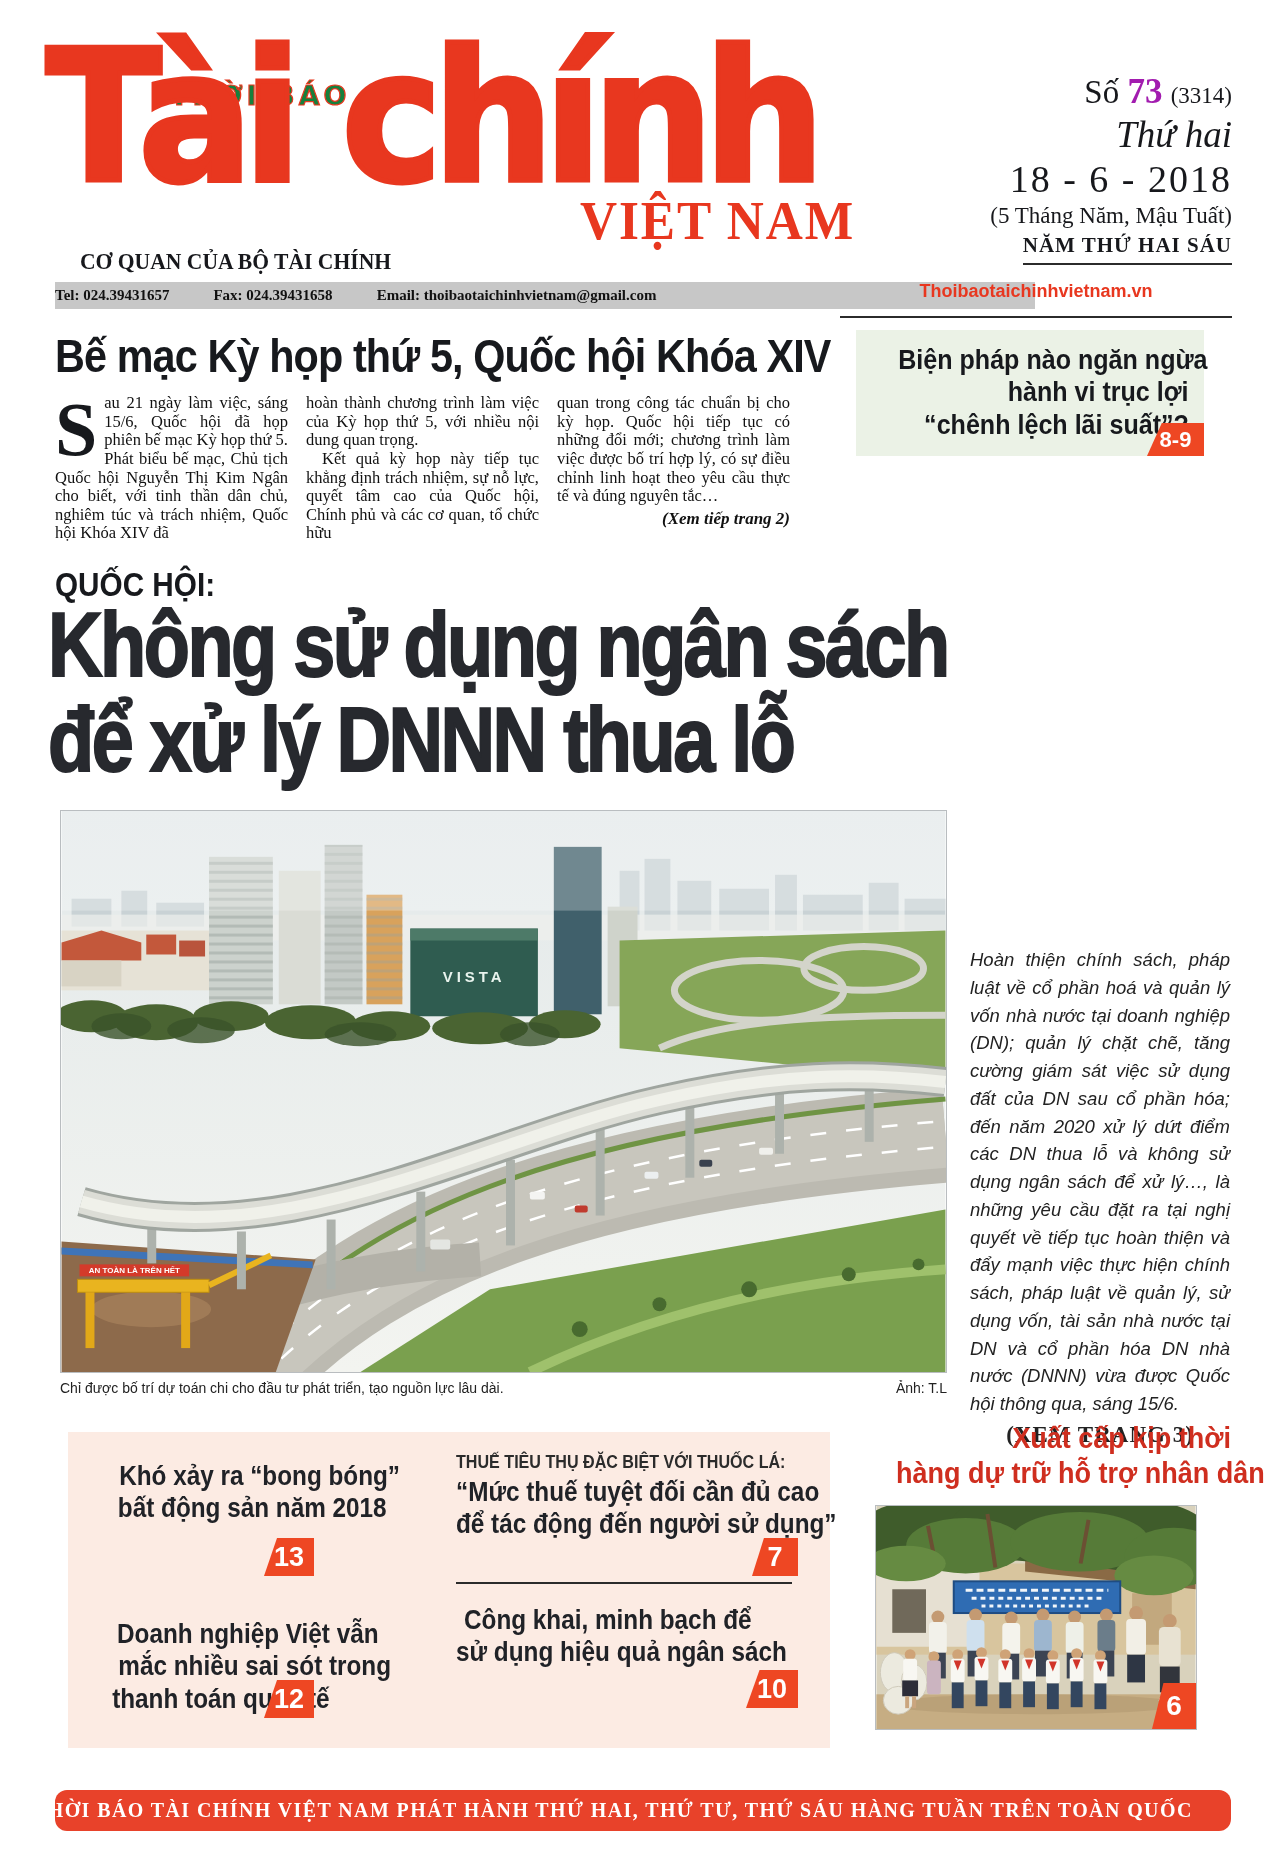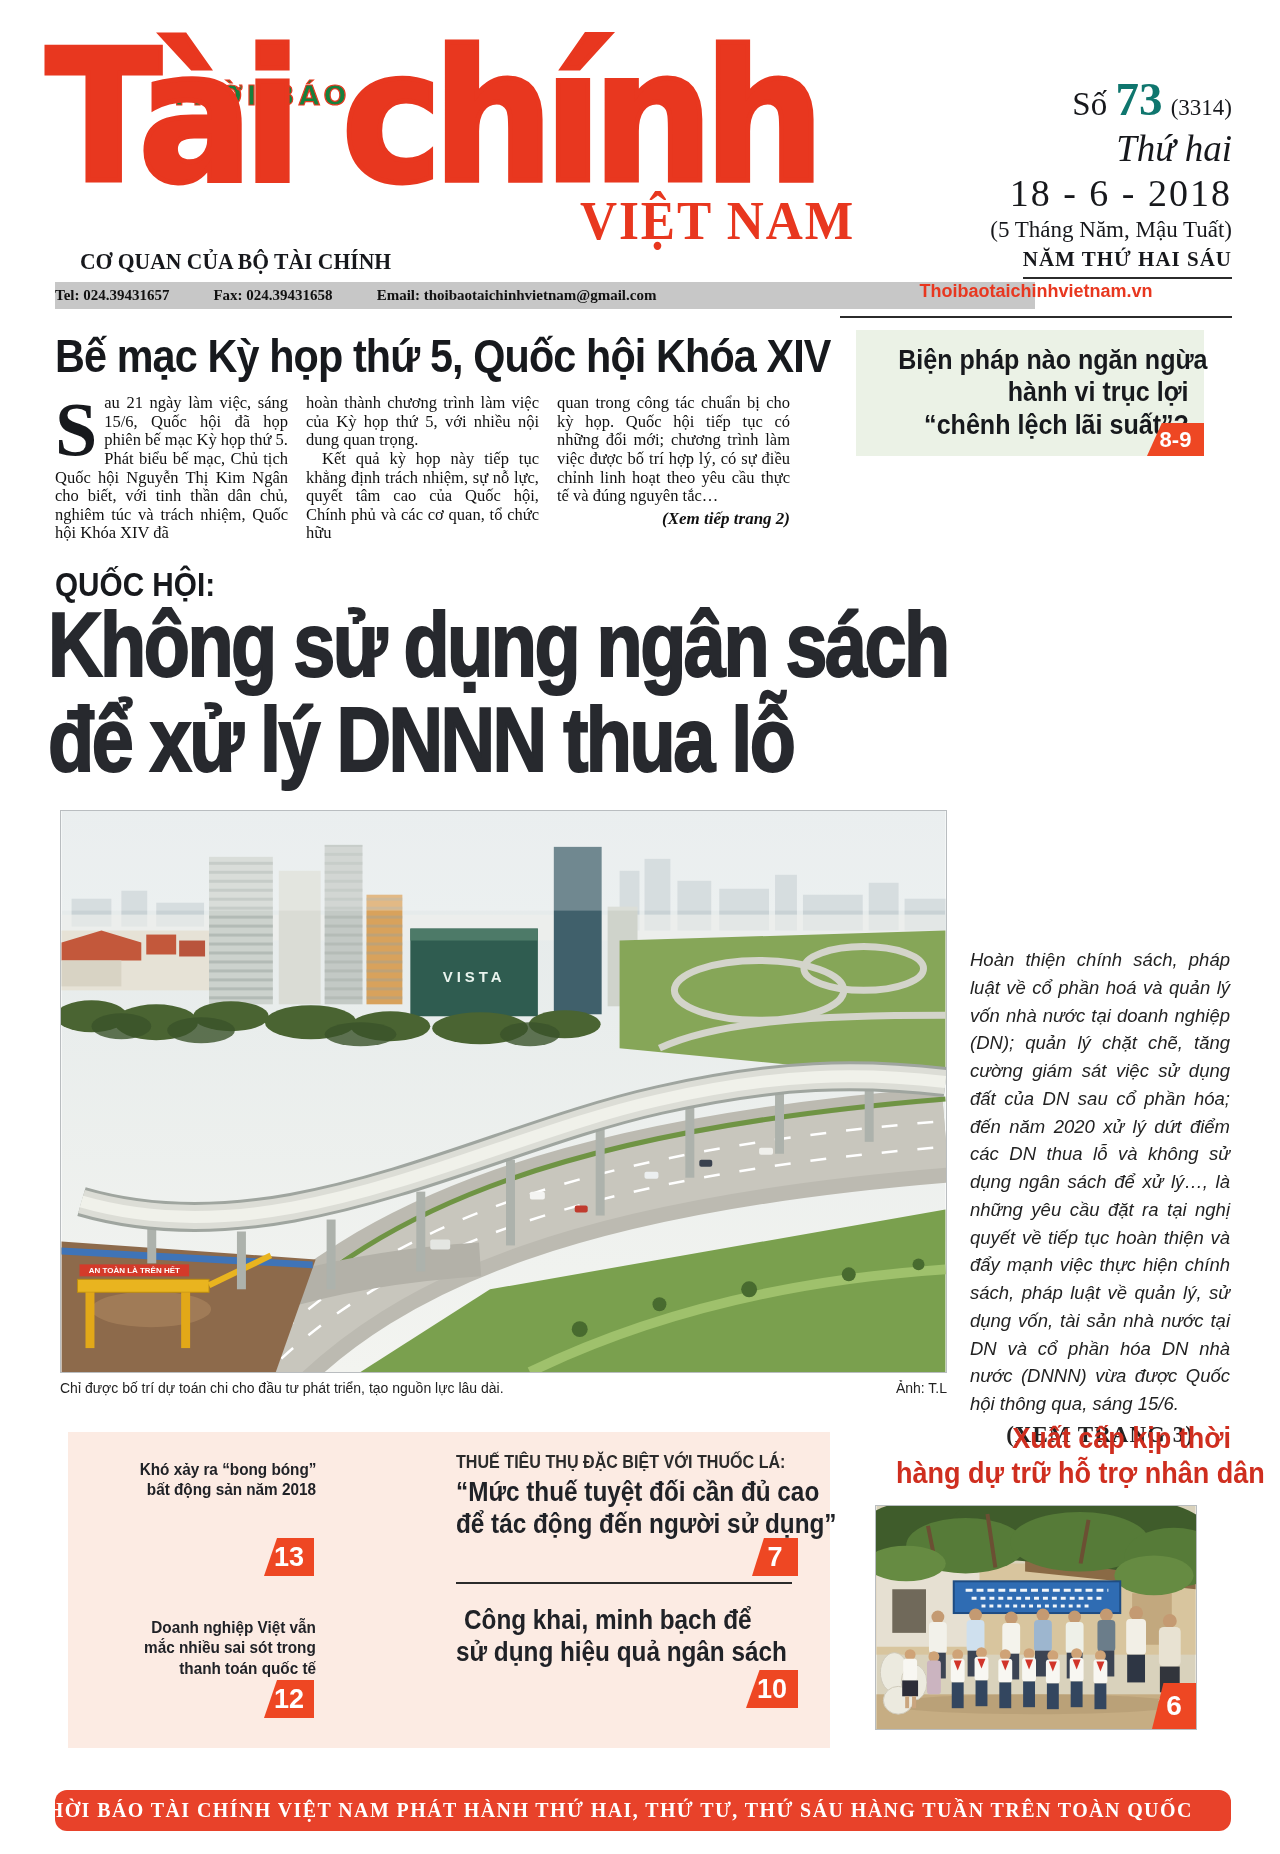--- a/index.html
+++ b/index.html
@@ -16,21 +16,21 @@
     font-size:182px;line-height:1.0;color:#e8371f;letter-spacing:-10px;-webkit-text-stroke:5px #e8371f;}
   #mast-vietnam{left:580px;top:194px;font-family:"Liberation Serif",serif;font-weight:bold;
     font-size:54px;line-height:1;color:#e8371f;letter-spacing:2px;}
   #mast-organ{left:80px;top:248px;font-family:"Liberation Serif",serif;font-weight:bold;
     font-size:24px;color:#17181c;}
   #contact-bar{left:55px;top:282px;width:980px;height:27px;background:#c7c7c7;
     display:flex;align-items:center;gap:44px;box-sizing:border-box;
     font-family:"Liberation Serif",serif;font-weight:bold;font-size:15px;color:#111;}
   #issue-block{left:840px;top:72px;width:392px;text-align:right;font-family:"Liberation Serif",serif;color:#17181c;}
   #issue-block .l1{font-size:33px;}
-  #issue-block .num{font-size:47px;font-weight:bold;color:#0f766e;}
+  #issue-block .num{font-size:35px;font-weight:bold;color:#a21caf;}
   #issue-block .code{font-size:23px;}
   #issue-block .weekday{font-size:37px;font-style:italic;margin-top:1px;}
   #issue-block .date{font-size:38px;letter-spacing:2px;margin-top:1px;}
   #issue-block .lunar{font-size:23px;margin-top:2px;}
   #issue-block .yearline{display:inline-block;font-size:21px;font-weight:bold;letter-spacing:1px;
      border-bottom:2px solid #2b2b2b;padding-bottom:5px;margin-top:4px;}
   #issue-website{left:840px;top:281px;width:392px;text-align:center;
      border-bottom:2px solid #2b2b2b;padding-bottom:14px;
      font-family:"Liberation Sans",sans-serif;font-weight:bold;font-size:18px;color:#e8371f;}
 
@@ -59,21 +59,21 @@
   #main-photo{left:60px;top:810px;width:887px;height:563px;border:1px solid #b9bdc0;box-sizing:border-box;}
   #intro-col{left:970px;top:946px;width:260px;font-style:italic;font-size:18.5px;line-height:1.5;
      color:#222;text-align:justify;}
   #see-page{font-family:"Liberation Serif",serif;font-style:normal;font-weight:bold;font-size:23px;
      text-align:center;margin-top:0;letter-spacing:1px;}
   #caption-row{left:60px;top:1380px;width:887px;display:flex;justify-content:space-between;
      font-size:14px;color:#222;}
 
   
   #bottom-panel{left:68px;top:1432px;width:762px;height:316px;background:#fcebe3;}
-  .lt{position:absolute;left:20px;width:228px;text-align:right;font-weight:bold;font-size:17px;
+  .lt{position:absolute;left:20px;width:228px;font-weight:bold;font-size:27px;
      line-height:1.2;color:#202227;}
   #badge-13{position:absolute;left:196px;top:106px;width:50px;height:38px;font-size:27px;}
   #badge-12{position:absolute;left:196px;top:248px;width:50px;height:38px;font-size:27px;}
   #mid-kicker{position:absolute;left:388px;top:20px;width:336px;font-weight:bold;font-size:17.5px;color:#2b2b2b;}
   .mt{position:absolute;left:388px;width:336px;text-align:center;font-weight:bold;font-size:27px;
      line-height:1.2;color:#202227;}
   #badge-7{position:absolute;left:684px;top:106px;width:46px;height:38px;font-size:27px;}
   #mid-divider{position:absolute;left:388px;top:150px;width:336px;border-top:2px solid #2b2b2b;}
   #badge-10{position:absolute;left:678px;top:238px;width:52px;height:38px;font-size:27px;}
   #right-teaser-title{left:855px;top:1420px;width:376px;text-align:right;font-weight:bold;

